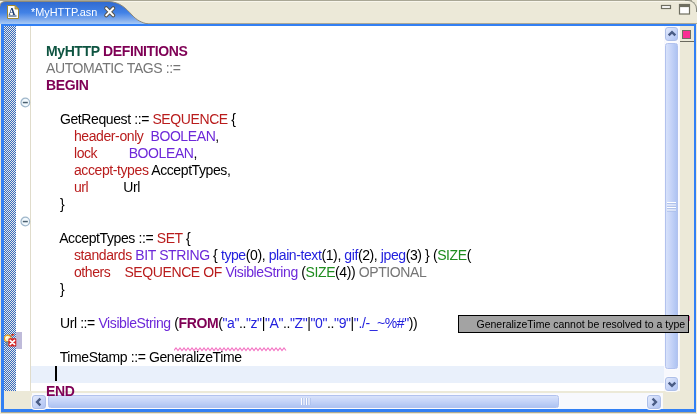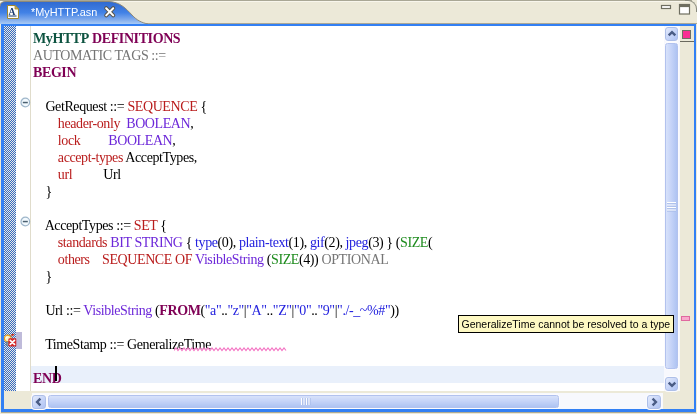--- a/index.html
+++ b/index.html
@@ -1,16 +1,16 @@
 <!DOCTYPE html>
 <html><head><meta charset="utf-8"><style>
 html,body{margin:0;padding:0}
 body{width:697px;height:414px;position:relative;overflow:hidden;background:#ECE9D8;font-family:"Liberation Sans",sans-serif;-webkit-font-smoothing:antialiased}
 .abs{position:absolute}
-pre.code{position:absolute;left:31px;top:27.5px;margin:2px;font-family:Liberation Serif, serif;font-size:14px;line-height:17px;letter-spacing:-0.4px;color:#000;z-index:5}
+pre.code{position:absolute;left:31px;top:27.5px;margin:15px;font-family:Liberation Sans, sans-serif;font-size:14px;line-height:17px;letter-spacing:-0.4px;color:#000;z-index:5}
 .k{color:#7F0055;font-weight:bold}
 .g{color:#0E5441;font-weight:bold}
 .o{color:#b91c1c}
 .t{color:#6d28d9}
 .b{color:#2321DE}
 .n{color:#1E8C1E}
 .y{color:#757575}
 </style></head>
 <body>
 
@@ -163,18 +163,18 @@
       <rect x="6.2" y="0" width="0.9" height="7"></rect>
       <rect x="8.7" y="0" width="0.9" height="7"></rect>
     </g>
 </svg>
 <div class="abs sbtn" style="left:647px;top:394.8px;width:11.8px;height:11.8px">
  <svg width="12" height="12">
       <path d="M4.6,2.7 L7.9,6 L4.6,9.3" fill="none" stroke="#4A5C85" stroke-width="2.4"></path>
     </svg>
 </div>
 
-<div class="abs" style="left:457.5px;top:315px;width:211.5px;height:16px;background:#fef9c3;border:1px solid #000;z-index:10;font-size:10.5px;color:#000;line-height:16px;padding-left:3px;white-space:nowrap">GeneralizeTime cannot be resolved to a type</div>
+<div class="abs" style="left:457.5px;top:315px;width:211.5px;height:16px;background:#a3a3a3;border:1px solid #000;z-index:10;font-size:10.5px;color:#000;line-height:16px;padding-left:18px;white-space:nowrap">GeneralizeTime cannot be resolved to a type</div>
 <style>
 .sbtn{border:1px solid #AEBFE8;border-radius:3px;background:linear-gradient(135deg,#E4EBFC 0%,#CBD8F9 45%,#AFC3F3 100%);box-shadow:0 0 0 1px #FBFBFE;display:flex;align-items:center;justify-content:center}
 .vthumb{border:1px solid #B2C2EE;border-radius:2.5px;background:linear-gradient(90deg,#D8E2FA 0%,#C6D4F8 45%,#AEC3F2 100%);box-shadow:0 0 0 1px #FBFBFE}
 .hthumb{border:1px solid #B2C2EE;border-radius:2.5px;background:linear-gradient(180deg,#D8E2FA 0%,#C6D4F8 45%,#AEC3F2 100%);box-shadow:0 0 0 1px #FBFBFE}
 </style>
 
 </body></html>

